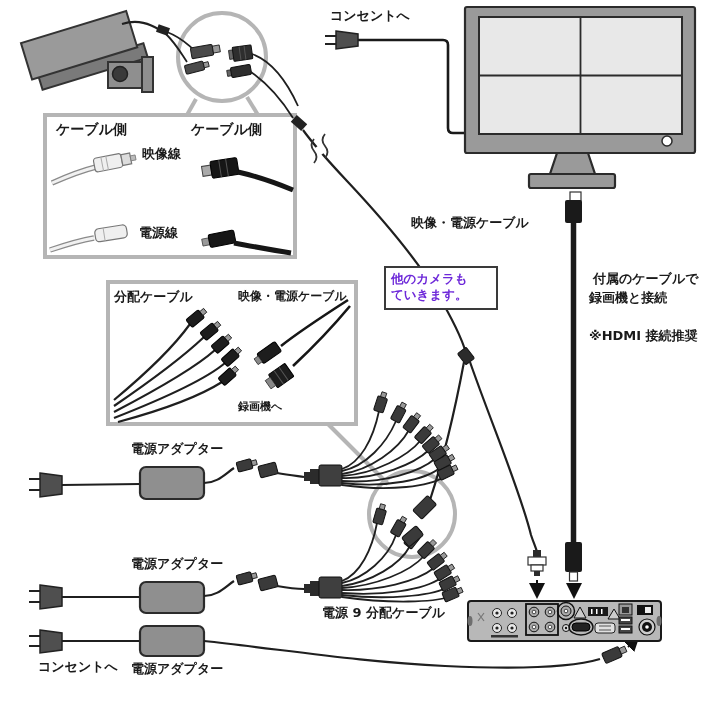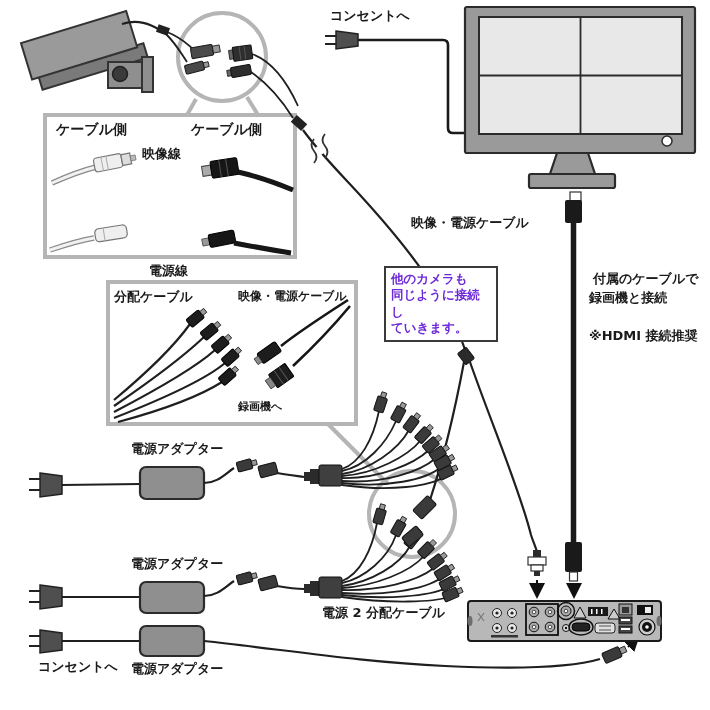--- a/index.html
+++ b/index.html
@@ -433,34 +433,33 @@
     </g>
   </g>
 </svg>
 
 <div class="lbl f13" style="left:330px;top:8px;">コンセントへ</div>
 <div class="lbl f13" style="left:411px;top:215px;">映像・電源ケーブル</div>
 
 <div class="lbl f14" style="left:56px;top:121px;">ケーブル側</div>
 <div class="lbl f14" style="left:191px;top:121px;">ケーブル側</div>
 <div class="lbl f13" style="left:142px;top:146px;">映像線</div>
-<div class="lbl f13" style="left:149px;top:225px;margin-top:38px;">電源線</div>
+<div class="lbl f13" style="left:139px;top:225px;">電源線</div>
 
 <div class="lbl f13" style="left:114px;top:289px;">分配ケーブル</div>
 <div class="lbl f12" style="left:238px;top:289px;">映像・電源ケーブル</div>
 <div class="lbl f11" style="left:238px;top:400px;">録画機へ</div>
 
 <div class="notebox">
   <div>他のカメラも</div>
-  <div>同じように接続し</div>
   <div>ていきます。</div>
 </div>
 
 <div class="lbl f13" style="left:593px;top:271px;">付属のケーブルで</div>
 <div class="lbl f13" style="left:589px;top:290px;">録画機と接続</div>
 <div class="lbl f13" style="left:589px;top:328px;">※HDMI 接続推奨</div>
 
 <div class="lbl f13" style="left:131px;top:441px;">電源アダプター</div>
 <div class="lbl f13" style="left:131px;top:556px;">電源アダプター</div>
 <div class="lbl f13" style="left:131px;top:661px;">電源アダプター</div>
 <div class="lbl f13" style="left:38px;top:659px;">コンセントへ</div>
-<div class="lbl f13" style="left:322px;top:605px;">電源 2 分配ケーブル</div>
+<div class="lbl f13" style="left:322px;top:605px;">電源 9 分配ケーブル</div>
 </div>
 
 </body></html>

